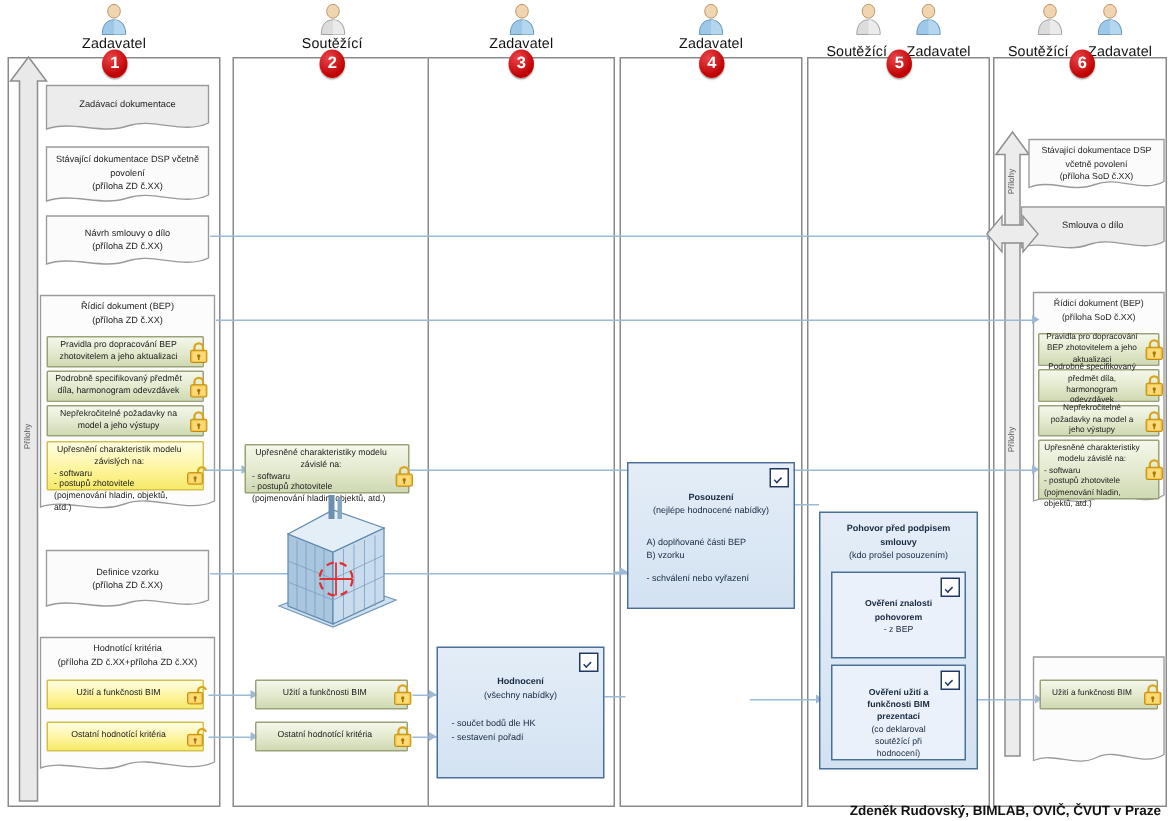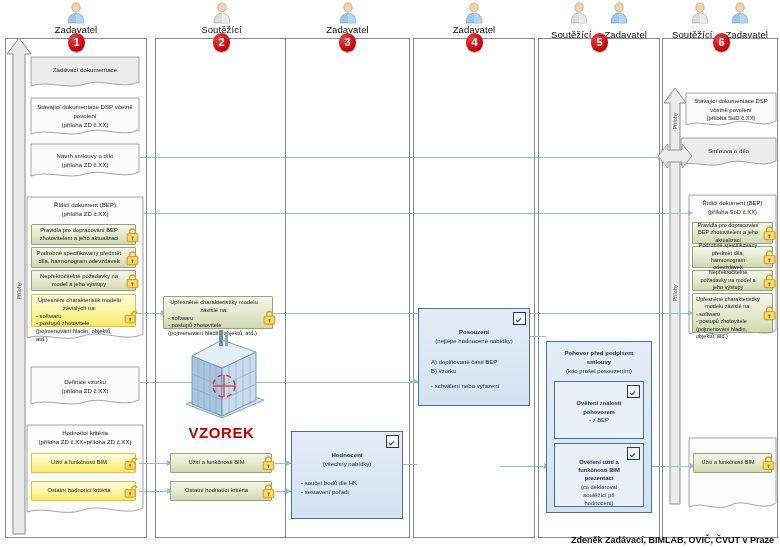--- a/index.html
+++ b/index.html
@@ -274,21 +274,20 @@
         <line x1="46" y1="56" x2="80" y2="40"></line>
           <line x1="46" y1="70" x2="80" y2="54"></line>
       </g>
       <rect x="43" y="0" width="4" height="16" fill="#6d8fae"></rect>
       <rect x="49" y="2" width="3" height="14" fill="#87a8c4"></rect>
       <circle cx="48" cy="56" r="11" fill="none" stroke="#e03030" stroke-width="1.5" stroke-dasharray="5 4"></circle>
       <line x1="48" y1="45" x2="48" y2="67" stroke="#e03030" stroke-width="1.2"></line>
       <line x1="37" y1="56" x2="59" y2="56" stroke="#e03030" stroke-width="1.2"></line>
     </g>
   </svg>
-  <div class="vzorek" style="left:155px;top:424px;width:133px;">VZOREK</div>
 
   <div class="item green" style="left:170px;top:453px;width:102px;height:20px;">
     <span>Užití a funkčnosti BIM</span>
     <svg class="lock" viewBox="0 0 13 15">
         <use href="#g-lock-closed"></use>
       </svg>
   </div>
   <div class="item green" style="left:170px;top:481px;width:102px;height:20px;">
     <span>Ostatní hodnotící kritéria</span>
     <svg class="lock" viewBox="0 0 13 15">
@@ -441,14 +440,14 @@
 
   <div class="conn" style="left:403px;top:464px;width:14px;"></div>
   <div class="conn" style="left:409px;top:381px;width:9px;"></div>
   <div class="arrowhead" style="left:413px;top:378px;"></div>
   <div class="conn" style="left:530px;top:336px;width:16px;"></div>
   <div class="conn" style="left:500px;top:466px;width:46px;"></div>
   <div class="arrowhead" style="left:544px;top:463px;"></div>
   <div class="conn" style="left:650px;top:466px;width:43px;"></div>
   <div class="arrowhead" style="left:690px;top:463px;"></div>
 
-  <div class="footer">Zdeněk Zadávací, BIMLAB, OVIČ, ČVUT v Praze</div>
+  <div class="footer">Zdeněk Rudovský, BIMLAB, OVIČ, ČVUT v Praze</div>
 </div>
 
 </body></html>

